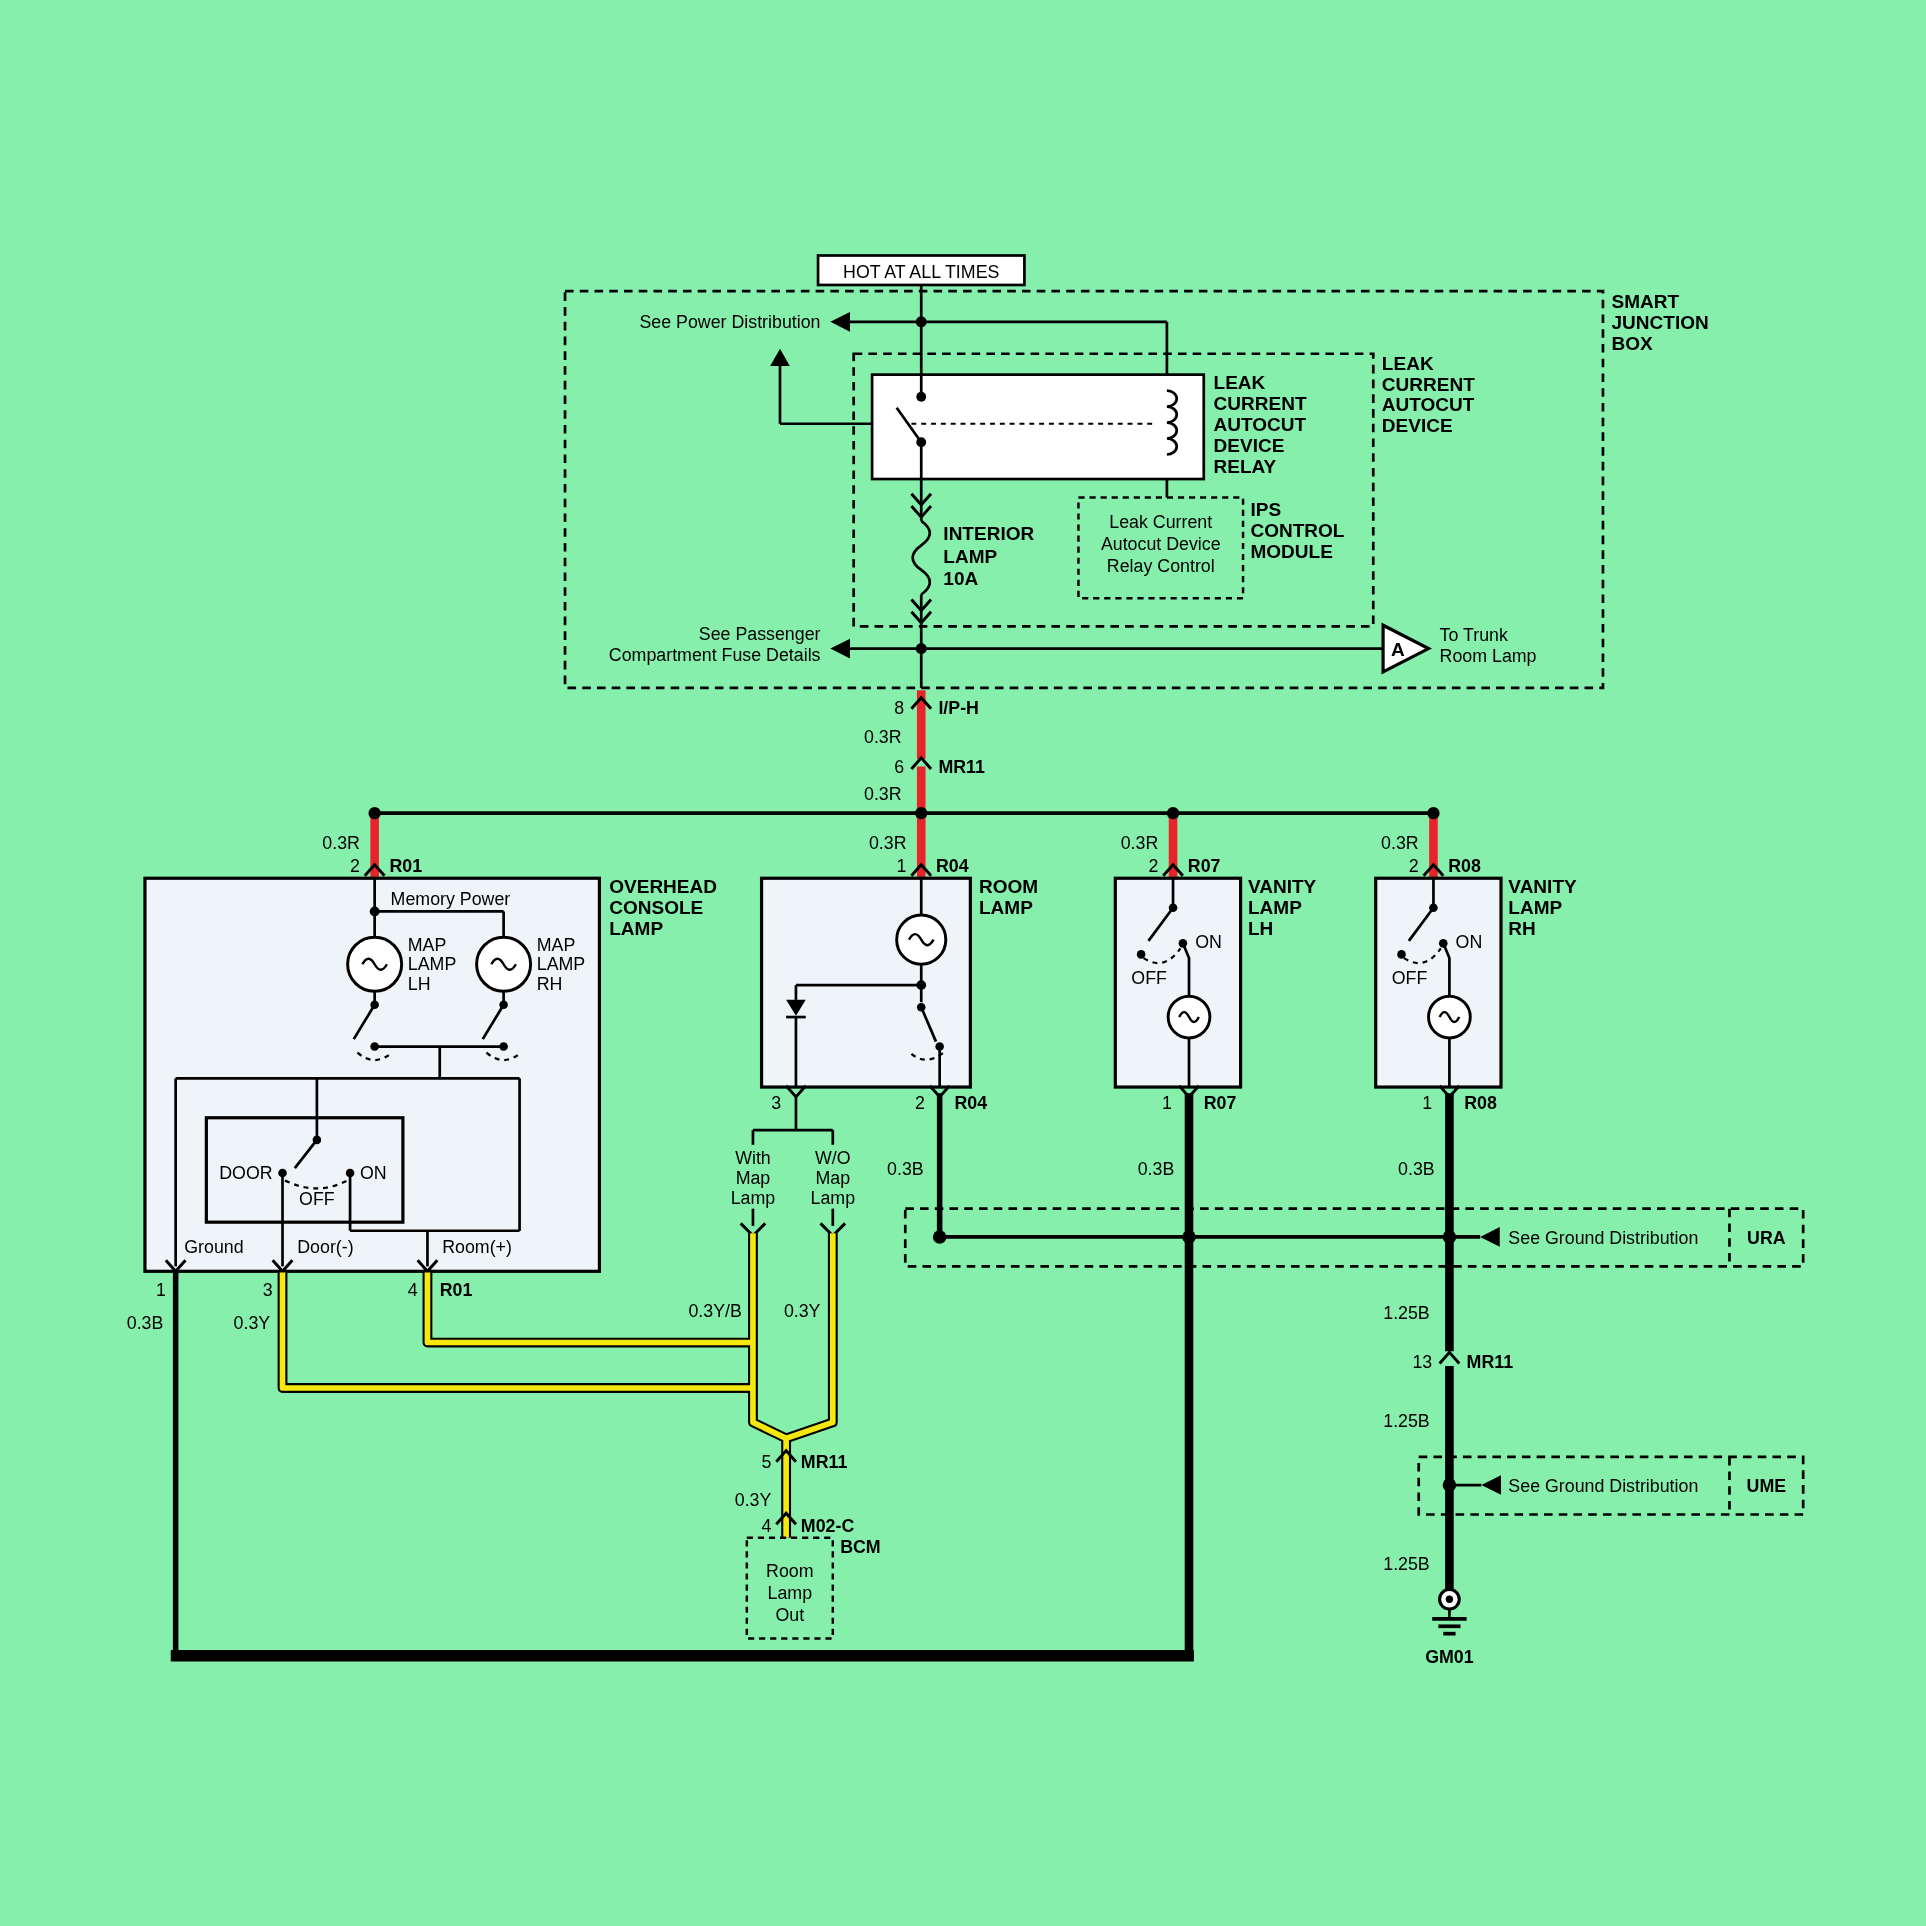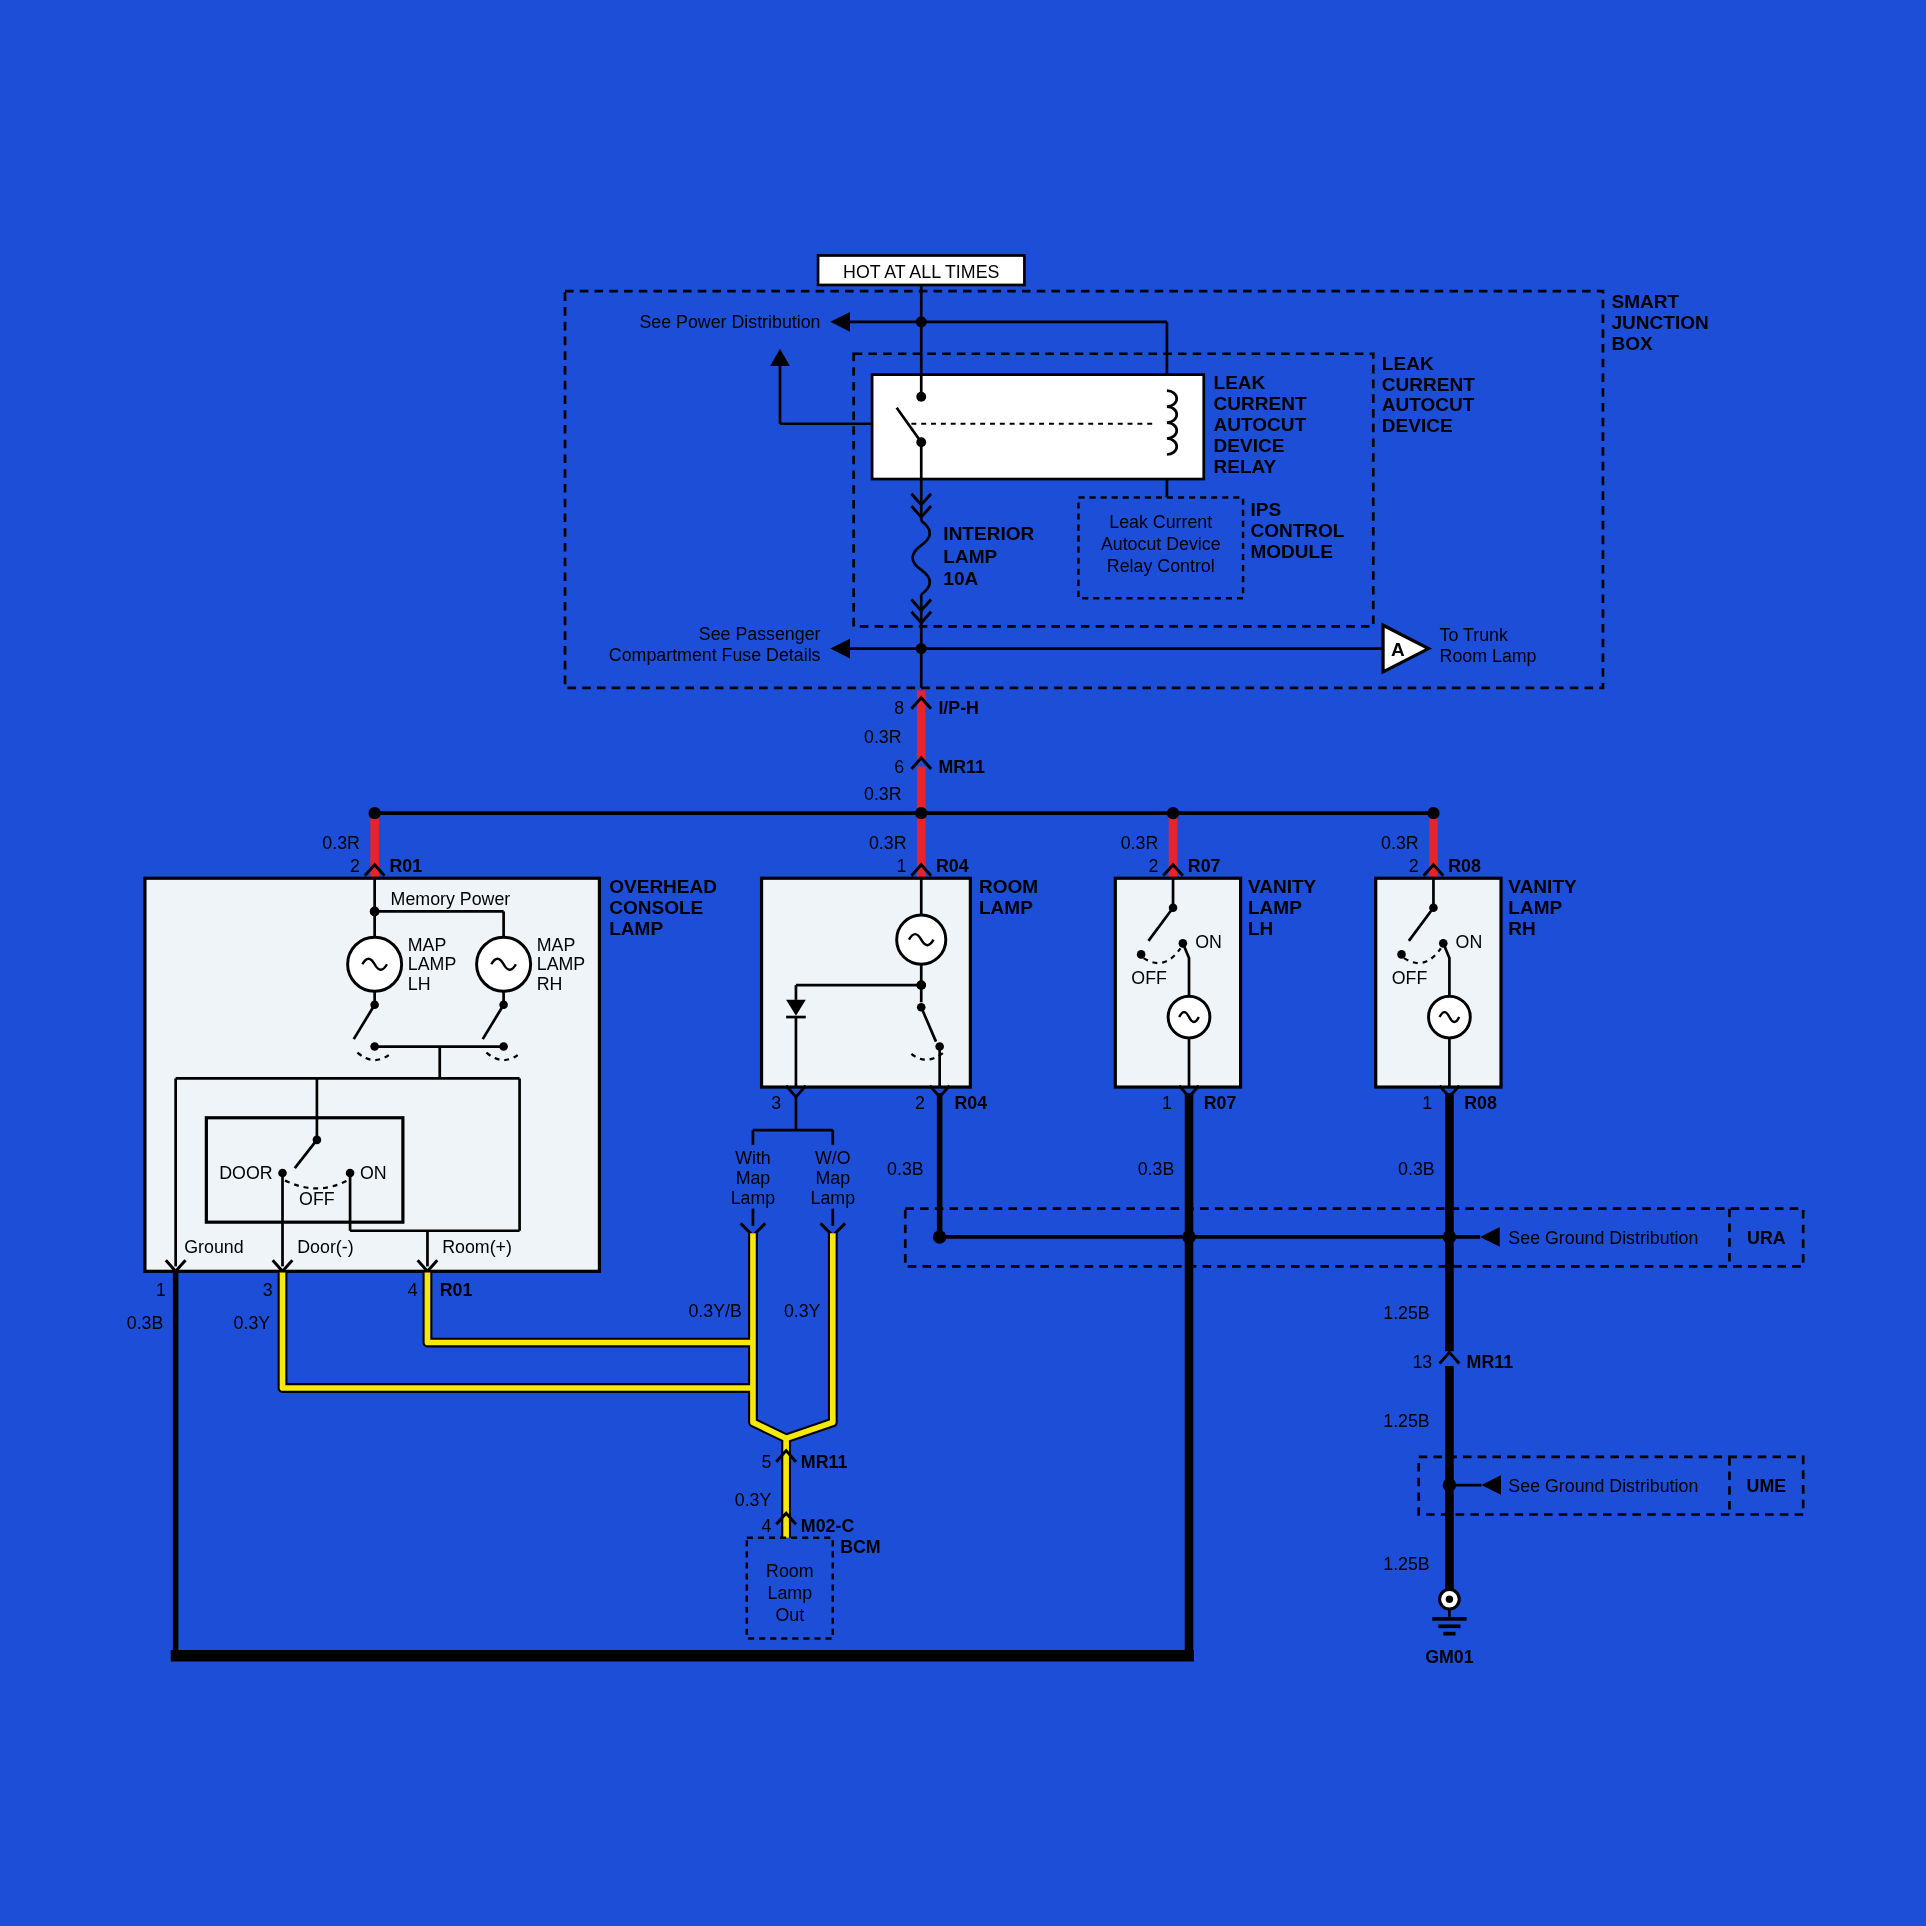--- a/index.html
+++ b/index.html
@@ -1,16 +1,16 @@
 <!DOCTYPE html>
 <html style="--wire-red: #e8232a; --wire-yellow: #f4e80c; --component-fill: #eef4f8;font-size:8px"><head>
 <meta charset="utf-8">
 <style>
   html,body{margin:0;padding:0;background:#ffffff;}
-  .page{width:1926px;height:1926px;background:#1d4ed8;position:relative;}
+  .page{width:1926px;height:1926px;background:#86efac;position:relative;}
   svg{display:block;}
   text{font-family:"Liberation Sans","DejaVu Sans",sans-serif;fill:#000;}
   .t{font-size:14.5px;}
   .tb{font-size:14.5px;font-weight:bold;}
   .title{font-size:15.5px;font-weight:bold;}
   .ln{stroke:#000;stroke-width:2.2;fill:none;}
   .ln3{stroke:#000;stroke-width:3;fill:none;}
   .bx{stroke:#000;stroke-width:2.6;fill:var(--component-fill,#eef4f8);}
   .bxw{stroke:#000;stroke-width:2.2;fill:#ffffff;}
   .bxn{stroke:#000;stroke-width:2.6;fill:none;}

